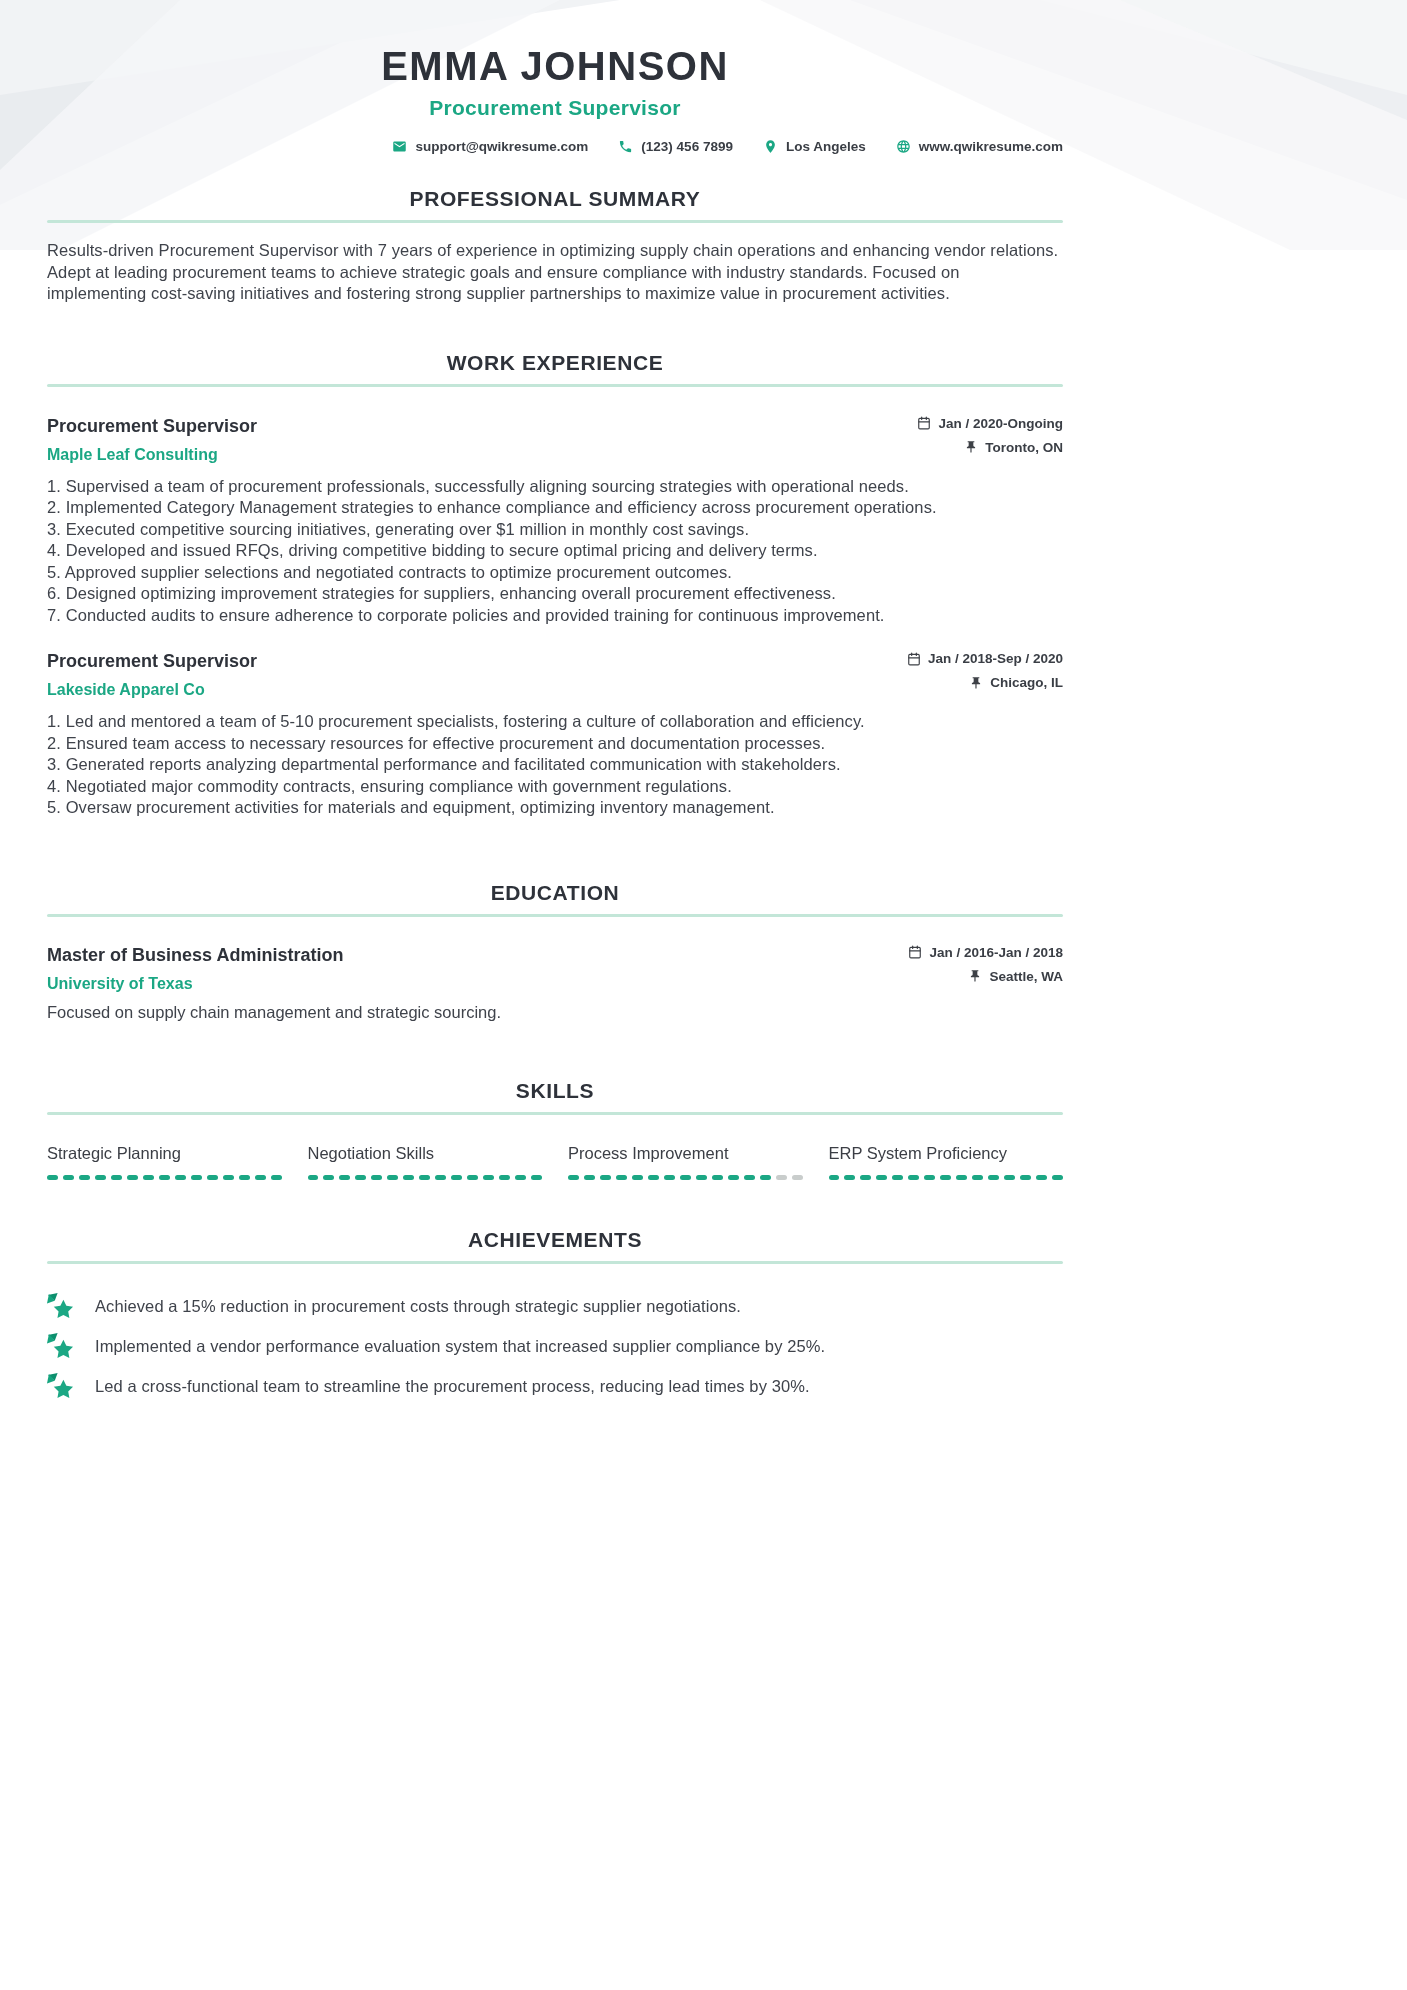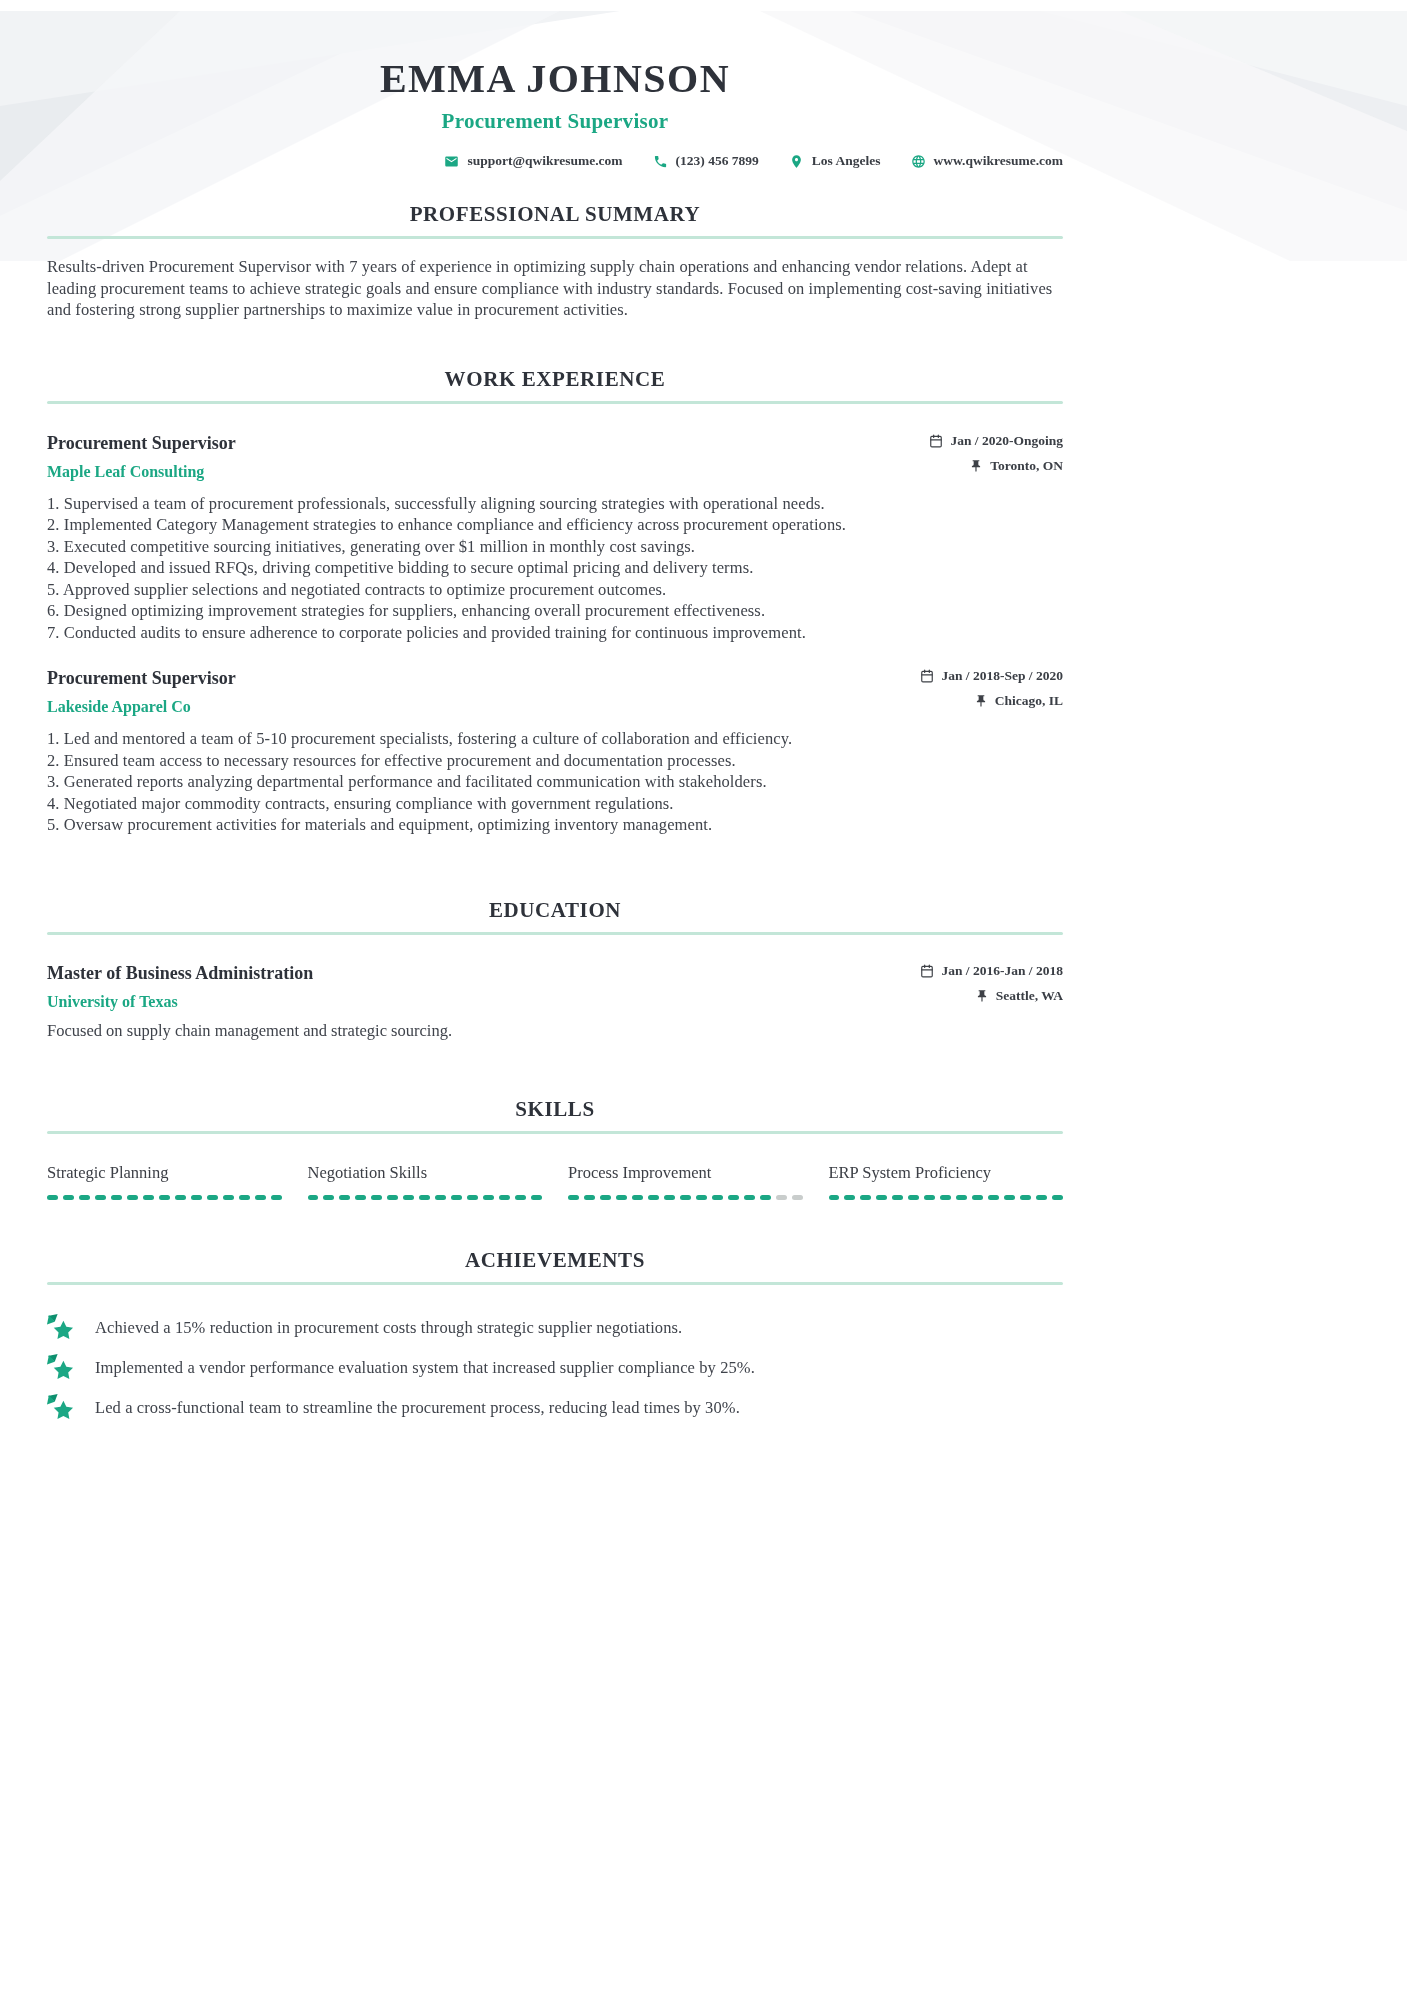--- a/index.html
+++ b/index.html
@@ -1,18 +1,18 @@
 <!DOCTYPE html>
 <html style="--accent: #1ba784; --accent-dark: #0f8a6b; --divider: #c3e6d8; --text: #3f434b; --heading: #2e323a; --bar-empty: #c9cdcc;"><head>
 <meta charset="utf-8">
 <style>
   * { margin:0; padding:0; box-sizing:border-box; }
   html,body { background:#ffffff; }
   body { font-family:"Liberation Sans","DejaVu Sans",sans-serif; color:var(--text,#3f434b); }
-  .page { position:relative; width:1407px; height:1420px; background:#fff; overflow:hidden; margin:11px auto;font-family:Liberation Serif, serif; }
+  .page { position:relative; width:1407px; height:1420px; background:#fff; overflow:hidden; margin:0 auto; }
   .header-bg { position:absolute; top:0; left:0; width:1407px; height:250px; z-index:0; }
   .content { position:relative; z-index:1; width:1016px; margin-left:47px; }
 
   
   .hdr { text-align:center; padding-top:44px; }
   .hdr-name { font-size:40px; font-weight:700; letter-spacing:1.5px; color:var(--heading,#2e323a); }
   .hdr-title { font-size:21px; font-weight:600; letter-spacing:.3px; color:var(--accent,#1ba784); margin-top:7px; }
   .contact { display:flex; justify-content:flex-end; align-items:center; gap:30px; margin-top:19px; font-size:13.5px; font-weight:600; color:#3a3e45; }
   .contact-item { display:flex; align-items:center; gap:8px; }
   .cicon { display:inline-flex; width:15px; height:15px; }

